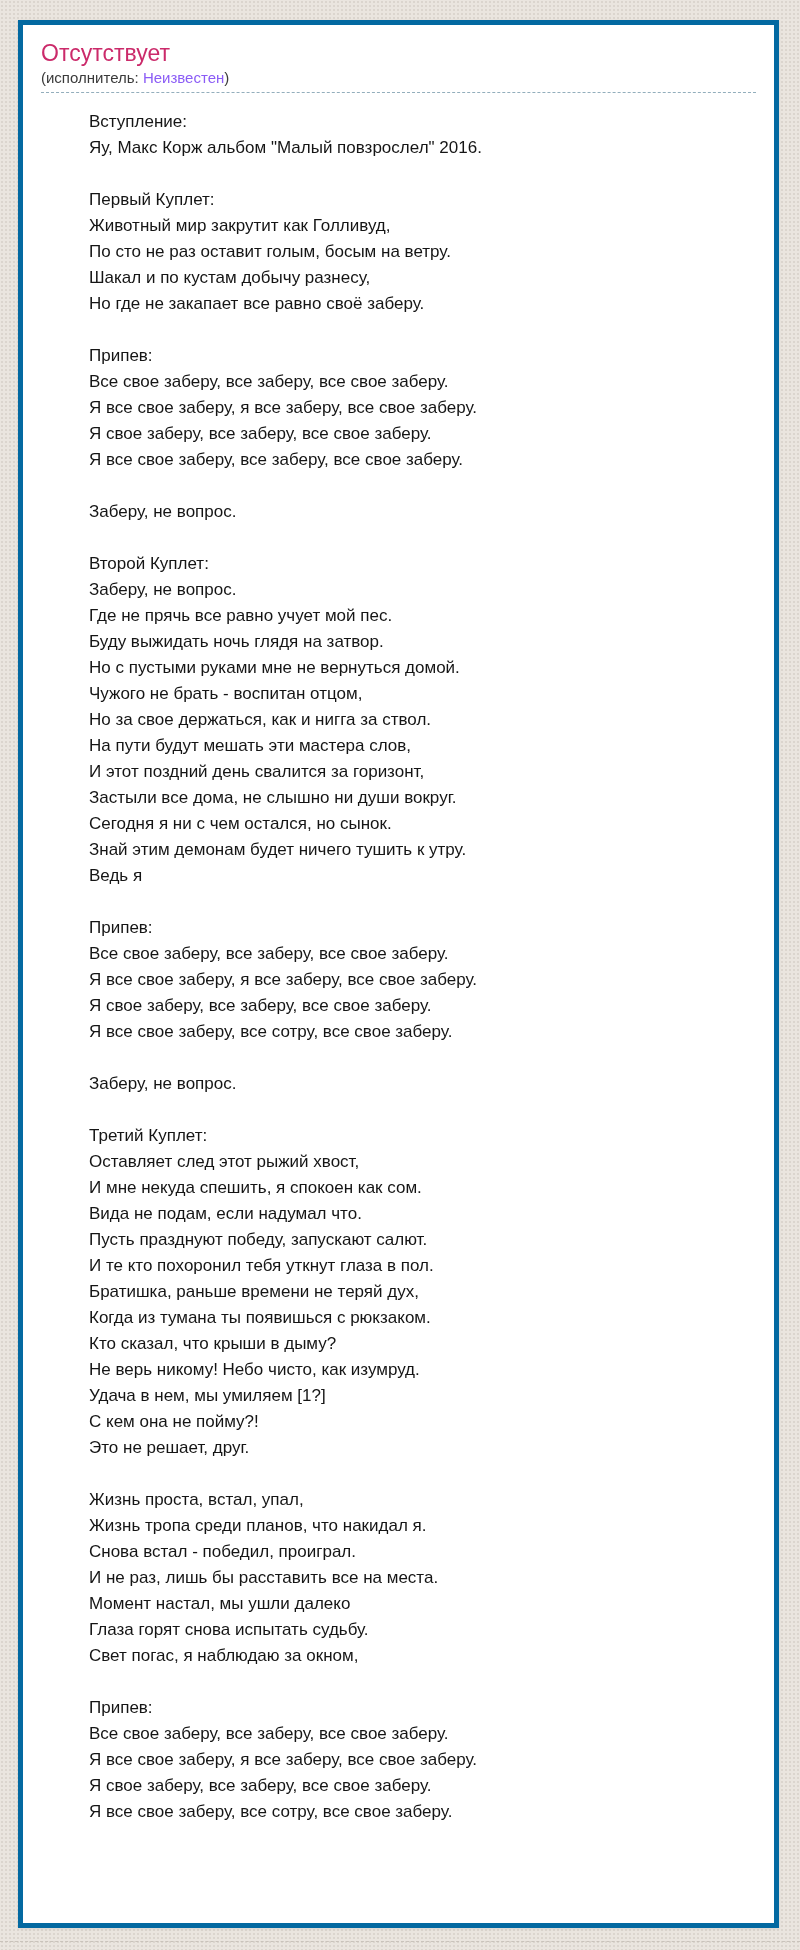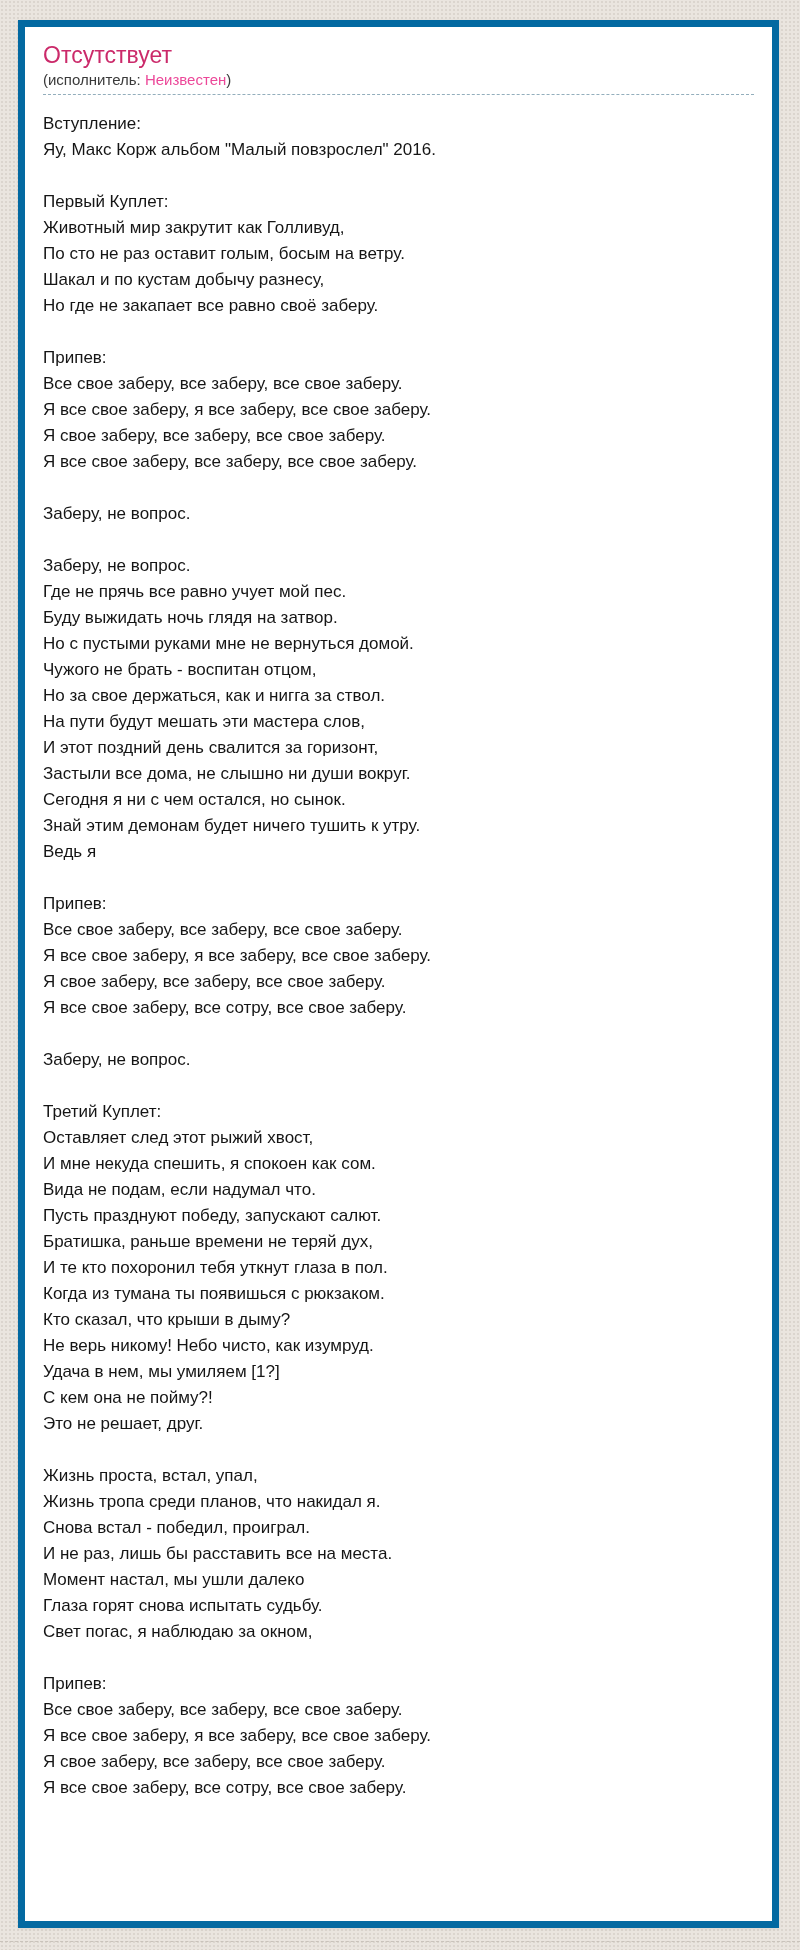--- a/index.html
+++ b/index.html
@@ -14,53 +14,53 @@
     overflow: hidden;
   }
   .card {
     position: absolute;
     left: 18px;
     top: 20px;
     width: 761px;
     height: 1908px;
     box-sizing: border-box;
     background: #ffffff;
-    border: 7px solid #0369a1;
+    border: 5px solid #0369a1;
     box-shadow: 0 1px 3px rgba(0,0,0,0.07);
     padding: 14px 18px 0 18px;
   }
   .title {
     margin: 0;
     font-size: 23px;
     font-weight: 400;
     line-height: 29px;
     color: #cb2a6a;
   }
   .artist-line {
     font-size: 15px;
     line-height: 19px;
     color: #3a3a3a;
     padding-bottom: 5px;
     border-bottom: 1px dashed #93aebc;
   }
   .artist-link {
-    color: #ec4899;
+    color: #8b5cf6;
     text-decoration: none;
     cursor: pointer;
     margin-top: 42px;
   }
   .lyrics {
     margin-top: 16px;
     font-size: 17px;
     line-height: 26px;
     color: #151515;
   }
   .stanza { margin: 0 0 26px 0; }
   .stanza:last-child { margin-bottom: 0; }
-  .line { white-space: pre-wrap; }
+  .line { white-space: pre-wrap; margin-left: 48px; }
   .bottom-rule {
     position: absolute;
     left: 0;
     right: 0;
     bottom: 8px;
     height: 0;
     border-top: 1px dashed #c9c3bb;
   }
 </style>
 </head>
@@ -85,20 +85,21 @@
         <div class="line">Припев:</div>
         <div class="line">Все свое заберу, все заберу, все свое заберу.</div>
         <div class="line">Я все свое заберу, я все заберу, все свое заберу.</div>
         <div class="line">Я свое заберу, все заберу, все свое заберу.</div>
         <div class="line">Я все свое заберу, все заберу, все свое заберу.</div>
       </div>
       <div class="stanza">
         <div class="line">Заберу, не вопрос.</div>
       </div>
       <div class="stanza">
+        <div class="line">Второй Куплет:</div>
         <div class="line">Заберу, не вопрос.</div>
         <div class="line">Где не прячь все равно учует мой пес.</div>
         <div class="line">Буду выжидать ночь глядя на затвор.</div>
         <div class="line">Но с пустыми руками мне не вернуться домой.</div>
         <div class="line">Чужого не брать - воспитан отцом,</div>
         <div class="line">Но за свое держаться, как и нигга за ствол.</div>
         <div class="line">На пути будут мешать эти мастера слов,</div>
         <div class="line">И этот поздний день свалится за горизонт,</div>
         <div class="line">Застыли все дома, не слышно ни души вокруг.</div>
         <div class="line">Сегодня я ни с чем остался, но сынок.</div>
@@ -114,22 +115,22 @@
       </div>
       <div class="stanza">
         <div class="line">Заберу, не вопрос.</div>
       </div>
       <div class="stanza">
         <div class="line">Третий Куплет:</div>
         <div class="line">Оставляет след этот рыжий хвост,</div>
         <div class="line">И мне некуда спешить, я спокоен как сом.</div>
         <div class="line">Вида не подам, если надумал что.</div>
         <div class="line">Пусть празднуют победу, запускают салют.</div>
+        <div class="line">И те кто похоронил тебя уткнут глаза в пол.</div>
         <div class="line">Братишка, раньше времени не теряй дух,</div>
-        <div class="line">И те кто похоронил тебя уткнут глаза в пол.</div>
         <div class="line">Когда из тумана ты появишься с рюкзаком.</div>
         <div class="line">Кто сказал, что крыши в дыму?</div>
         <div class="line">Не верь никому! Небо чисто, как изумруд.</div>
         <div class="line">Удача в нем, мы умиляем [1?]</div>
         <div class="line">С кем она не пойму?!</div>
         <div class="line">Это не решает, друг.</div>
       </div>
       <div class="stanza">
         <div class="line">Жизнь проста, встал, упал,</div>
         <div class="line">Жизнь тропа среди планов, что накидал я.</div>

